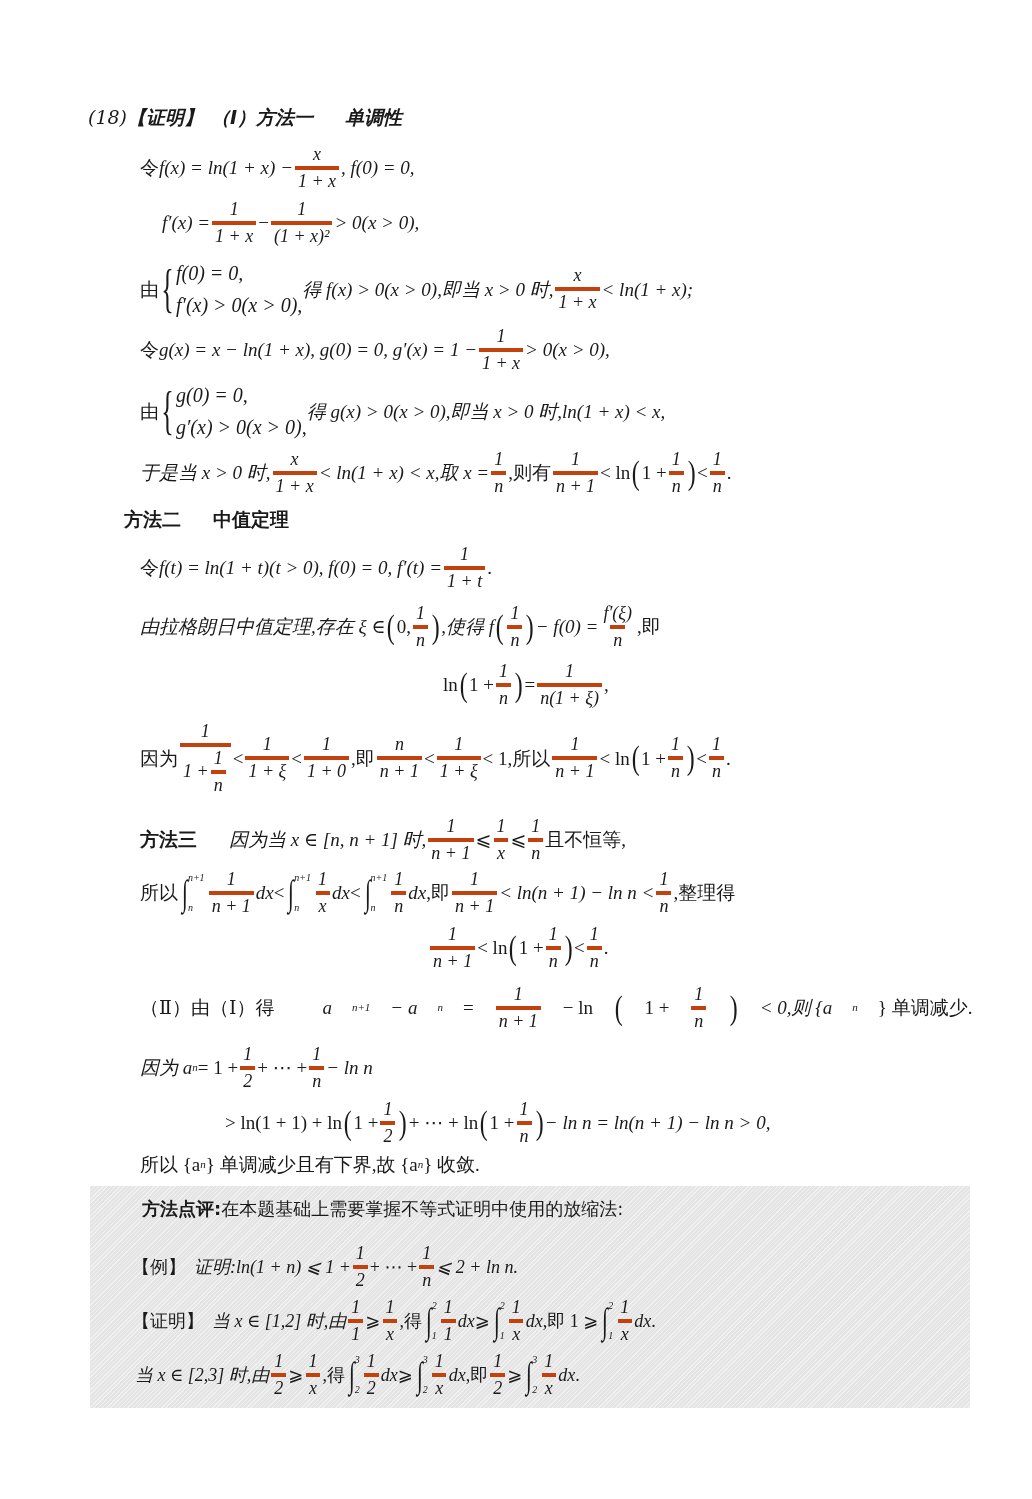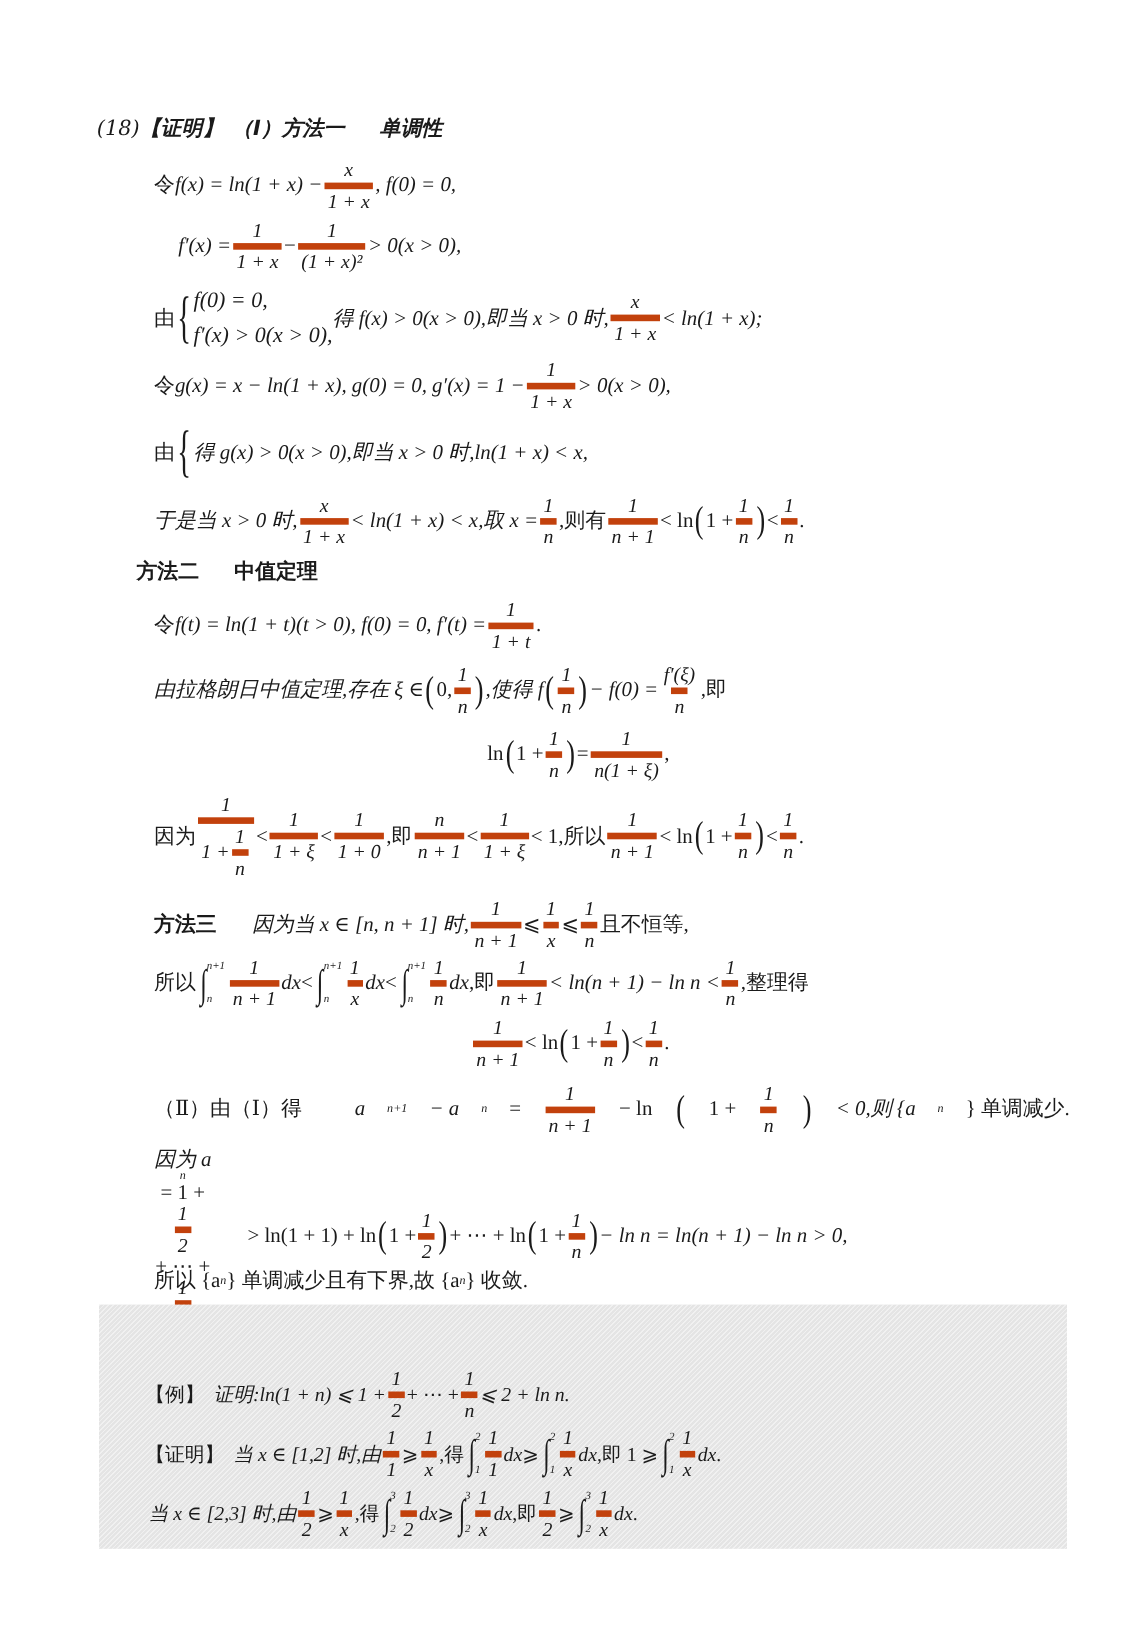--- a/index.html
+++ b/index.html
@@ -4,21 +4,21 @@
 <style>
   * { margin: 0; padding: 0; box-sizing: border-box; }
   html, body { width: 1032px; height: 1499px; background: #ffffff; overflow: hidden; }
   body { position: relative; font-family: "DejaVu Serif", "Liberation Serif", serif; color: #1a1a1a; }
   .line { position: absolute; white-space: nowrap; font-size: 19px; line-height: 1; display: flex; align-items: center; }
   .bold { font-family: "DejaVu Sans", "Liberation Sans", sans-serif; font-weight: bold; }
   .m { font-family: "Liberation Serif", "DejaVu Serif", serif; }
   .i { font-style: italic; }
   .frac { display: inline-flex; flex-direction: column; align-items: center; vertical-align: middle; margin: 0 2px; font-size: 18px; }
   .frac .num { padding: 0 3px 2px; line-height: 1.05; }
-  .frac .den { border-top: 6px solid #c2410c; padding: 2px 3px 0; line-height: 1.05; }
+  .frac .den { border-top: 4px solid #c2410c; padding: 2px 3px 0; line-height: 1.05; }
   .big-paren { font-size: 34px; line-height: 1; transform: scaleX(0.7); display: inline-block; font-weight: 200; }
   .brace-sys { display: inline-flex; align-items: center; }
   .brace { font-size: 52px; line-height: 1; transform: scaleX(0.5); display: inline-block; font-weight: 100; margin: 0 -4px; }
   .sys { display: inline-flex; flex-direction: column; gap: 12px; font-size: 20px; }
   .int { display: inline-flex; align-items: center; margin: 0 2px; }
   .int .sign { font-size: 36px; line-height: 1; transform: scaleX(0.6); display: inline-block; }
   .int .lims { display: inline-flex; flex-direction: column; justify-content: space-between; height: 40px; font-size: 10px; font-style: italic; margin-left: -2px; }
   sub { font-size: 11px; vertical-align: -4px; }
   .box { position: absolute; left: 90px; top: 1186px; width: 880px; height: 222px;
          background-color: #e9e9e9;
@@ -90,20 +90,24 @@
       <span class="num">1</span>
       <span class="den">1 + x</span>
     </span>
   <span class="i">&gt; 0(x &gt; 0),</span>
 </div>
 
 <div class="line m" style="left:140px; top:385px;">
   <span>由</span>
   <span class="brace-sys">
     <span class="brace">{</span>
+    <span class="sys i">
+        <span>g(0) = 0,</span>
+        <span>g′(x) &gt; 0(x &gt; 0),</span>
+      </span>
   </span>
   <span class="i">得 g(x) &gt; 0(x &gt; 0),即当 x &gt; 0 时,ln(1 + x) &lt; x,</span>
 </div>
 
 <div class="line m" style="left:140px; top:450px;">
   <span class="i">于是当 x &gt; 0 时,</span>
   <span class="frac i">
       <span class="num">x</span>
       <span class="den">1 + x</span>
     </span>
@@ -358,21 +362,21 @@
   <span class="frac i">
       <span class="num">1</span>
       <span class="den">n</span>
     </span>
   <span class="big-paren">)</span>
   <span class="i">&lt; 0,则 {a</span>
     <sub class="i">n</sub>
   <span>} 单调减少.</span>
 </div>
 
-<div class="line m" style="left:140px; top:1045px;flex-direction:column;">
+<div class="line m" style="left:140px; top:1045px;">
   <span class="i">因为 a</span>
     <sub class="i">n</sub>
   <span>= 1 +</span>
   <span class="frac i">
       <span class="num">1</span>
       <span class="den">2</span>
     </span>
   <span>+ ⋯ +</span>
   <span class="frac i">
       <span class="num">1</span>
@@ -403,20 +407,24 @@
 
 <div class="line m" style="left:140px; top:1155px;text-align:center;">
   <span>所以 {a</span>
     <sub class="i">n</sub>
   <span>} 单调减少且有下界,故 {a</span>
     <sub class="i">n</sub>
   <span>} 收敛.</span>
 </div>
 
 <div class="box">
+  <div class="line" style="left:52px; top:14px;">
+    <span class="bold">方法点评:</span>
+    <span class="bold" style="font-weight:normal;">在本题基础上需要掌握不等式证明中使用的放缩法:</span>
+  </div>
   <div class="line m" style="left:42px; top:58px;">
     <span>【例】</span>
     <span class="gap-s"></span>
     <span class="i">证明:ln(1 + n) ⩽ 1 +</span>
     <span class="frac i">
         <span class="num">1</span>
         <span class="den">2</span>
       </span>
     <span>+ ⋯ +</span>
     <span class="frac i">

